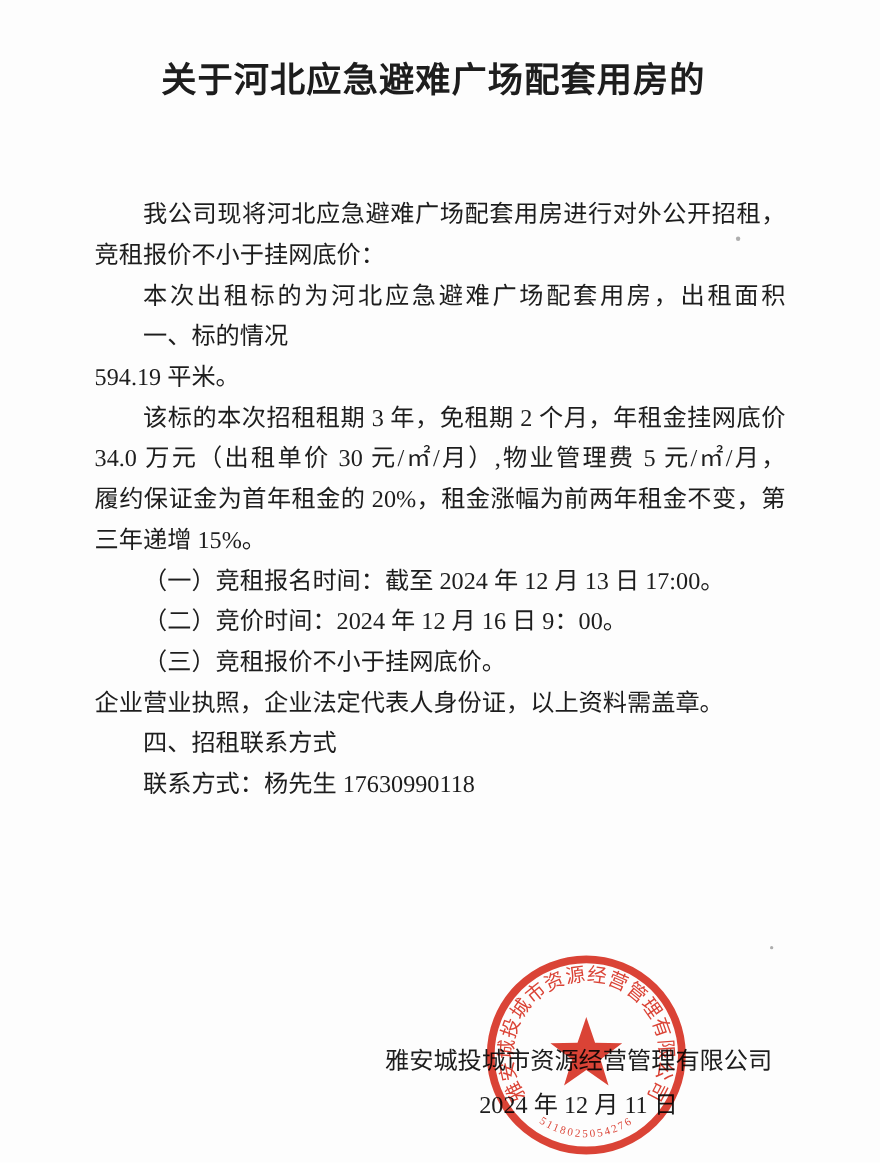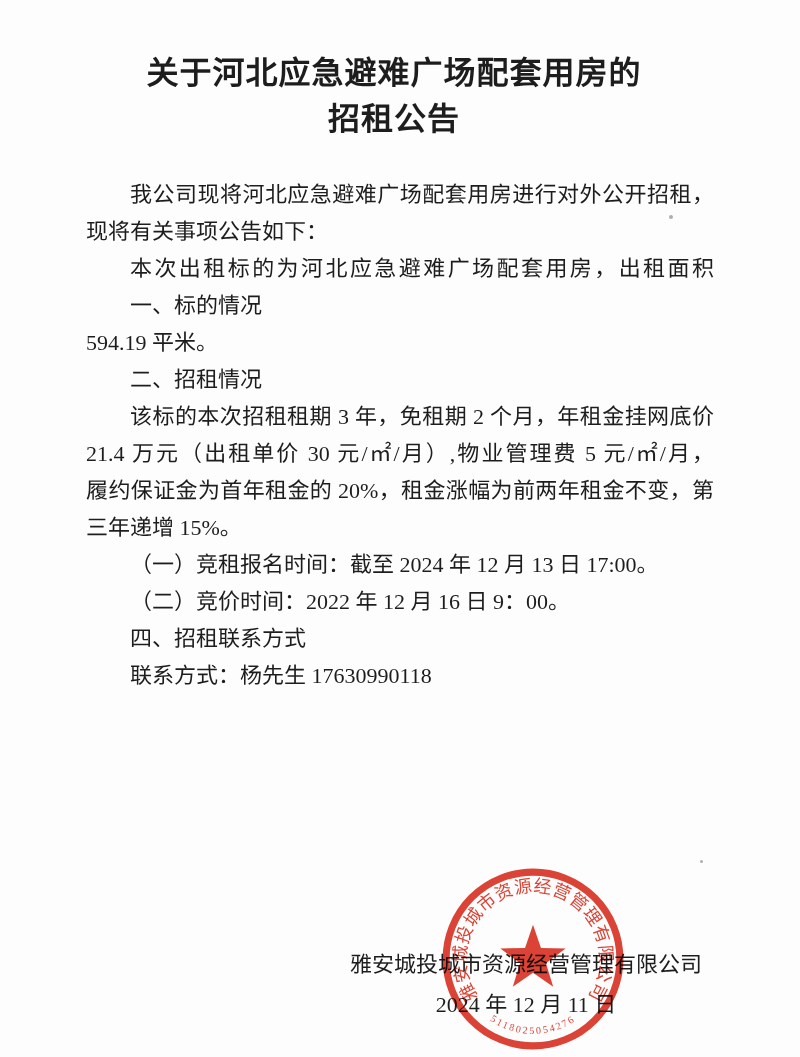--- a/index.html
+++ b/index.html
@@ -78,36 +78,36 @@
   .speck-1 { left: 669px; top: 215px; width: 4px; height: 4px; }
   .speck-2 { left: 700px; top: 860px; width: 3px; height: 3px; }
 </style>
 </head>
 <body>
 
 <div class="page">
 
   <div class="title">
     <div>关于河北应急避难广场配套用房的</div>
-    <div>招租公告</div>
   </div>
 
   <div class="doc-body">
       <div class="ln ind fill">我公司现将河北应急避难广场配套用房进行对外公开招租，</div>
-      <div class="ln">现将有关事项公告如下：</div>
+      <div class="ln">竞租报价不小于挂网底价：</div>
       <div class="ln ind fill">本次出租标的为河北应急避难广场配套用房，出租面积</div>
       <div class="ln ind">一、标的情况</div>
       <div class="ln">594.19 平米。</div>
-      <div class="ln ind">二、招租情况</div>
       <div class="ln ind fill">该标的本次招租租期 3 年，免租期 2 个月，年租金挂网底价</div>
-      <div class="ln fill">21.4 万元（出租单价 30 元/㎡/月）,物业管理费 5 元/㎡/月，</div>
+      <div class="ln fill">34.0 万元（出租单价 30 元/㎡/月）,物业管理费 5 元/㎡/月，</div>
       <div class="ln fill">履约保证金为首年租金的 20%，租金涨幅为前两年租金不变，第</div>
       <div class="ln">三年递增 15%。</div>
       <div class="ln ind">（一）竞租报名时间：截至 2024 年 12 月 13 日 17:00。</div>
-      <div class="ln ind">（二）竞价时间：2022 年 12 月 16 日 9：00。</div>
+      <div class="ln ind">（二）竞价时间：2024 年 12 月 16 日 9：00。</div>
+      <div class="ln ind">（三）竞租报价不小于挂网底价。</div>
+      <div class="ln">企业营业执照，企业法定代表人身份证，以上资料需盖章。</div>
       <div class="ln ind">四、招租联系方式</div>
       <div class="ln ind">联系方式：杨先生 17630990118</div>
     </div>
 
   <div class="sign">
     <div>雅安城投城市资源经营管理有限公司</div>
     <div class="sign-date">2024 年 12 月 11 日</div>
   </div>
 
   <svg class="seal" viewBox="0 0 190 190" xmlns="http://www.w3.org/2000/svg">

